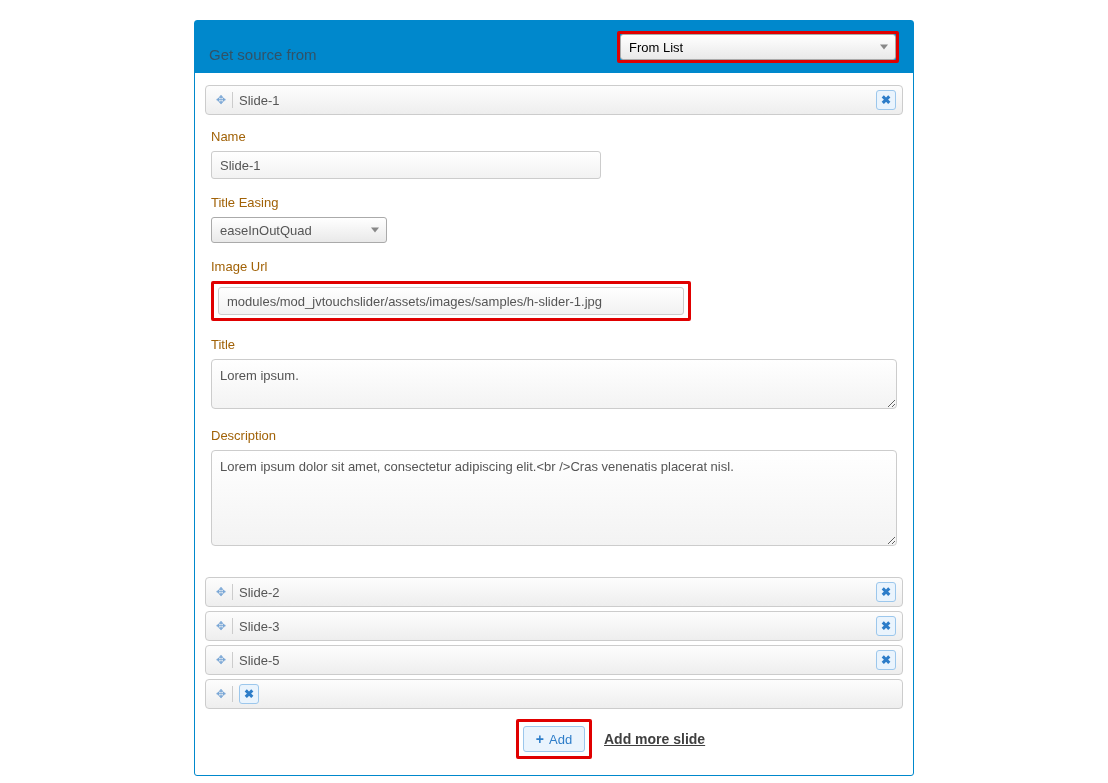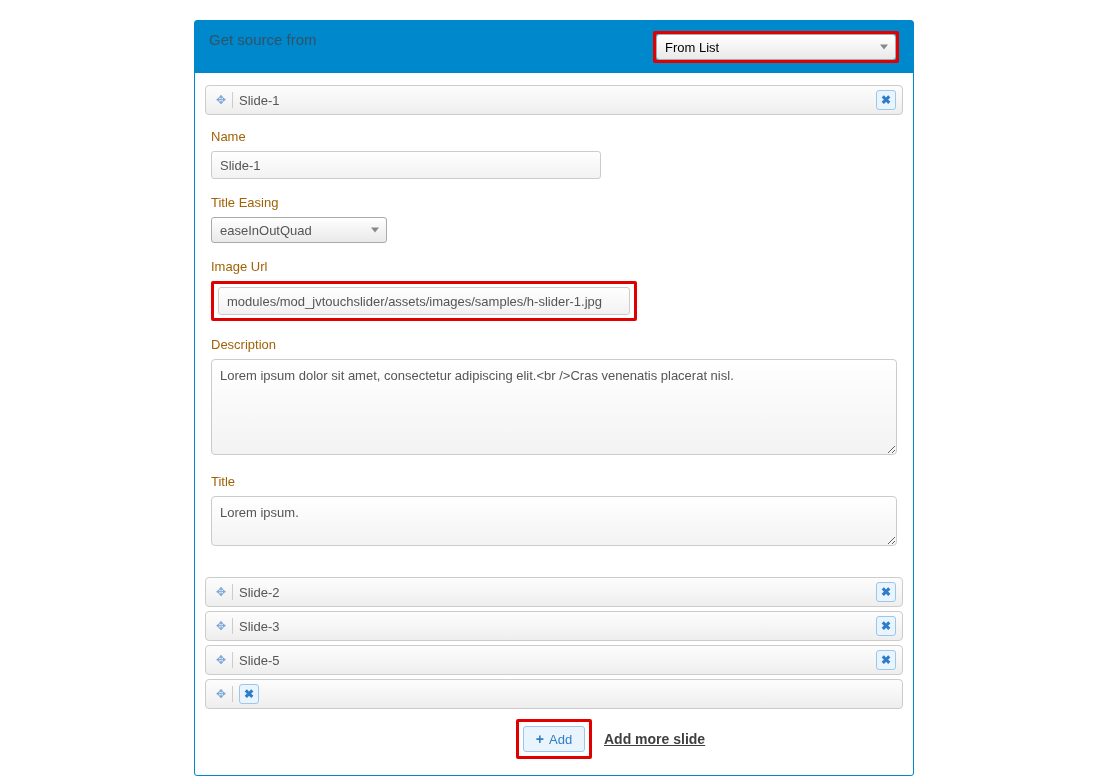--- a/index.html
+++ b/index.html
@@ -14,35 +14,35 @@
   width: 720px;
   margin: 0 auto;
   border: 1px solid #0088cc;
   border-radius: 3px;
 }
 .panel-header {
   background: #0088cc;
   color: #fff;
   padding: 10px 14px;
   display: flex;
-  align-items: flex-start;
+  align-items: flex-end;
   justify-content: space-between;
   position: relative;
 }
 .panel-header-title {
   font-size: 15px;
   color: #315267;
 }
 .source-select-wrap {
   position: relative;
   border: 3px solid #e00000;
   border-radius: 2px;
 }
 .source-select {
-  width: 240px;
+  width: 276px;
   height: 26px;
   padding: 2px 22px 2px 8px;
   font-size: 13px;
   border: 1px solid #aaa;
   border-radius: 3px;
   background: linear-gradient(#fff, #e9e9e9);
   appearance: none;
   -webkit-appearance: none;
   cursor: pointer;
 }
@@ -138,21 +138,21 @@
   appearance: none;
   -webkit-appearance: none;
   cursor: pointer;
 }
 .image-url-wrap {
   border: 3px solid #e00000;
   border-radius: 2px;
   display: inline-block;
   padding: 3px 4px;
 }
-.image-url-input { width: 412px; }
+.image-url-input { width: 466px; }
 .textarea {
   width: 100%;
   padding: 8px;
   font-size: 13px;
   color: #555;
   border: 1px solid #ccc;
   border-radius: 4px;
   background: linear-gradient(#fff,#f3f3f3);
   resize: both;
   font-family: Arial, Helvetica, sans-serif;
@@ -238,27 +238,27 @@
       </div>
 
       <div class="field-group">
         <label class="field-label">Image Url</label>
         <div class="image-url-wrap">
           <input type="text" class="text-input image-url-input" value="modules/mod_jvtouchslider/assets/images/samples/h-slider-1.jpg" style="">
         </div>
       </div>
 
       <div class="field-group">
+        <label class="field-label">Title</label>
+        <textarea class="textarea title-area" style="">Lorem ipsum.</textarea>
+      </div>
+
+      <div class="field-group">
         <label class="field-label">Description</label>
         <textarea class="textarea desc-area" style="">Lorem ipsum dolor sit amet, consectetur adipiscing elit.&lt;br /&gt;Cras venenatis placerat nisl.</textarea>
-      </div>
-
-      <div class="field-group">
-        <label class="field-label">Title</label>
-        <textarea class="textarea title-area" style="">Lorem ipsum.</textarea>
       </div>
 
     </div>
 
     <div class="slides-collapsed">
       <div class="slide-bar">
         <span class="drag-icon">✥</span>
         <span class="bar-divider"></span>
         <span class="slide-name">Slide-2</span>
         <span class="close-btn">✖</span>

